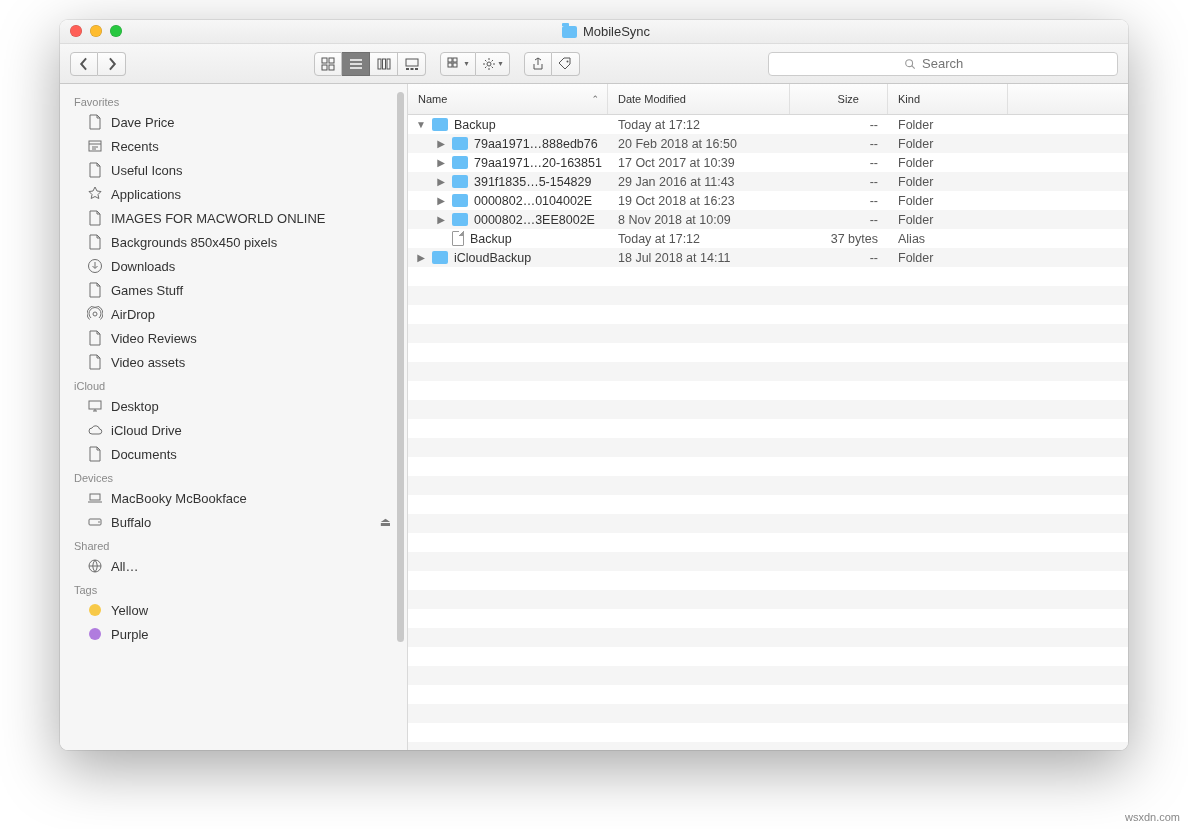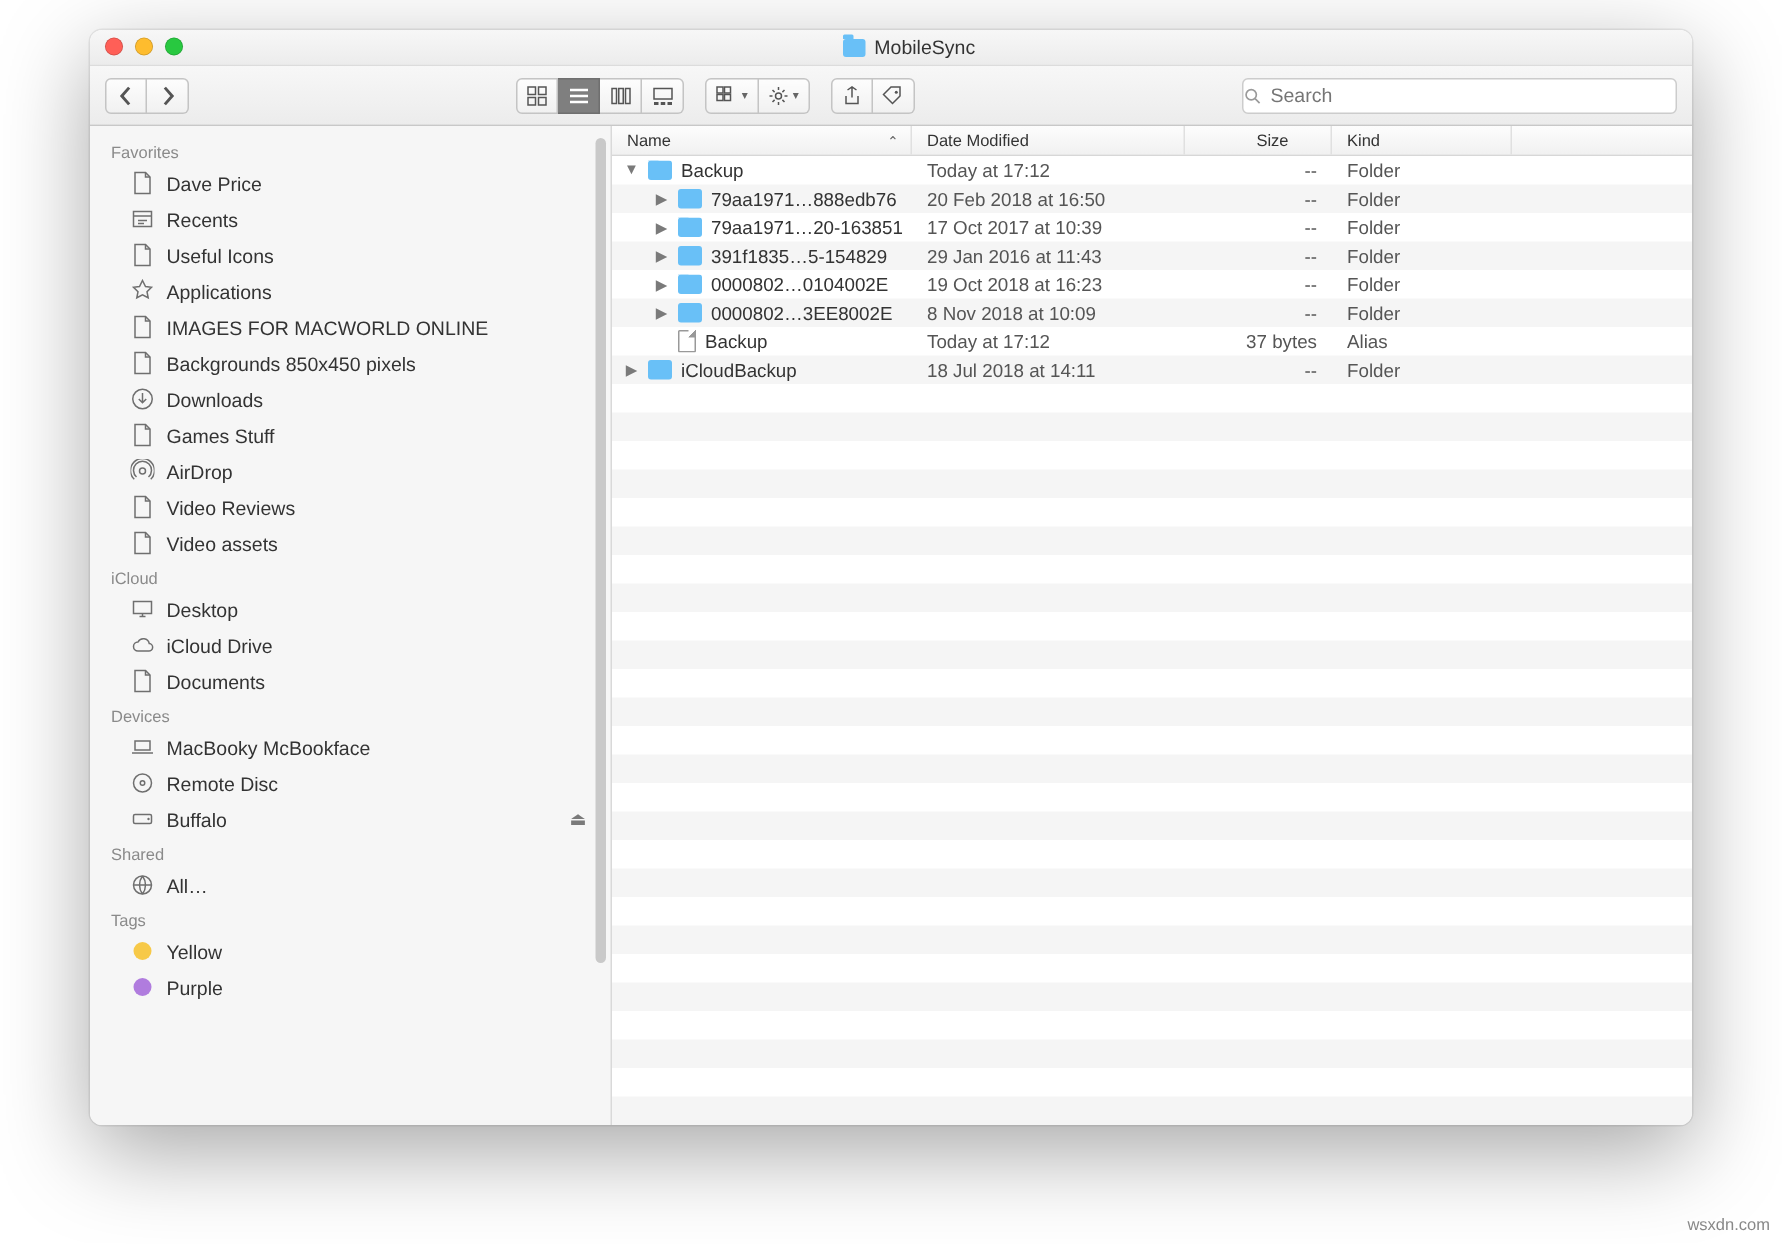--- a/index.html
+++ b/index.html
@@ -20,34 +20,34 @@
   .toolbar { height:40px; background: linear-gradient(#f7f7f7,#ececec); border-bottom:1px solid #c8c8c8; display:flex; align-items:center; padding:0 10px; gap:14px; }
   .seg { display:flex; }
   .btn { height:24px; min-width:28px; padding:0 6px; background:linear-gradient(#fdfdfd,#f1f1f1); border:1px solid #c4c4c4; display:flex; align-items:center; justify-content:center; color:#555; font-size:13px; }
   .seg .btn:first-child{border-radius:4px 0 0 4px}
   .seg .btn:last-child{border-radius:0 4px 4px 0}
   .seg .btn + .btn{border-left:0}
   .btn.active{background:#7f7f7f;color:#fff;border-color:#6f6f6f}
   .btn svg{width:14px;height:14px;display:block}
   .btn .caret{font-size:8px;margin-left:3px;color:#666}
   .spacer{flex:1}
-  .search { width:290px; height:24px; background:#fff; border:1px solid #ccc; border-radius:4px; display:flex; align-items:center; gap:6px; color:#9a9a9a; font-size:13px; }
+  .search { width:350px; height:24px; background:#fff; border:1px solid #ccc; border-radius:4px; display:flex; align-items:center; justify-content:center; gap:6px; color:#9a9a9a; font-size:13px; }
   .search svg{width:12px;height:12px}
   .search input{border:0;outline:0;background:transparent;font-size:13px;width:60px;color:#333}
   .body { flex:1; display:flex; min-height:0; }
   .sidebar { width:348px; background:#f6f6f6; border-right:1px solid #d9d9d9; overflow-y:auto; padding:6px 0 10px; position:relative; }
   .scroll-ind { position:absolute; right:3px; top:8px; width:7px; height:550px; background:#c9c9c9; border-radius:4px; }
   .section-title { font-size:11px; color:#8a8a8a; padding:6px 14px 2px; }
   .sb-item { display:flex; align-items:center; gap:7px; padding:3px 0 3px 26px; font-size:13px; color:#333; cursor:default; position:relative; }
   .sb-item .eject { position:absolute; right:16px; color:#7a7a7a; font-size:12px; }
   .sb-icon { width:18px; height:18px; display:flex; align-items:center; justify-content:center; color:#6f6f6f; }
   .sb-icon svg{width:16px;height:16px}
   .tagdot{width:12px;height:12px;border-radius:50%;border:0}
   .content { flex:1; display:flex; flex-direction:column; min-width:0; }
-  .cols { height:20px; background:linear-gradient(#fdfdfd,#f1f1f1); border-bottom:1px solid #d7d7d7; display:flex; align-items:flex-end; font-size:11px; color:#333; }
+  .cols { height:31px; background:linear-gradient(#fdfdfd,#f1f1f1); border-bottom:1px solid #d7d7d7; display:flex; align-items:flex-end; font-size:11px; color:#333; }
   .col { padding-left:10px; border-right:1px solid #e0e0e0; height:100%; display:flex; align-items:center; }
   .col.name{flex:0 0 200px; justify-content:space-between; padding-right:8px}
   .col.date{flex:0 0 182px}
   .col.size{flex:0 0 98px; justify-content:flex-end; padding-right:28px}
   .col.kind{flex:0 0 120px}
   .col.last{flex:1;border-right:0}
   .rows { flex:1; overflow:auto; }
   .row { display:flex; align-items:center; height:19px; font-size:12.5px; color:#333; }
   .row.alt { background:#f5f5f5; }
   .cell { padding-left:10px; display:flex; align-items:center; gap:6px; }
@@ -300,29 +300,20 @@
             <svg viewBox="0 0 16 16">
               <rect x="3" y="4" width="10" height="6" fill="none" stroke="currentColor"></rect>
               <path d="M1 12h14" stroke="currentColor"></path>
             </svg>
           </span>
           <span>MacBooky McBookface</span>
         </div>
         <div class="sb-item">
           <span class="sb-icon">
             <svg viewBox="0 0 16 16">
-              <circle cx="8" cy="8" r="6" fill="none" stroke="currentColor"></circle>
-              <circle cx="8" cy="8" r="1.5" fill="none" stroke="currentColor"></circle>
-            </svg>
-          </span>
-          <span>Remote Disc</span>
-        </div>
-        <div class="sb-item">
-          <span class="sb-icon">
-            <svg viewBox="0 0 16 16">
               <rect x="2" y="5" width="12" height="6" rx="1" fill="none" stroke="currentColor"></rect>
               <circle cx="12" cy="8" r=".8" fill="currentColor"></circle>
             </svg>
           </span>
           <span>Buffalo</span>
           <span class="eject">⏏</span>
         </div>
         <div class="section-title">Shared</div>
         <div class="sb-item">
           <span class="sb-icon">

